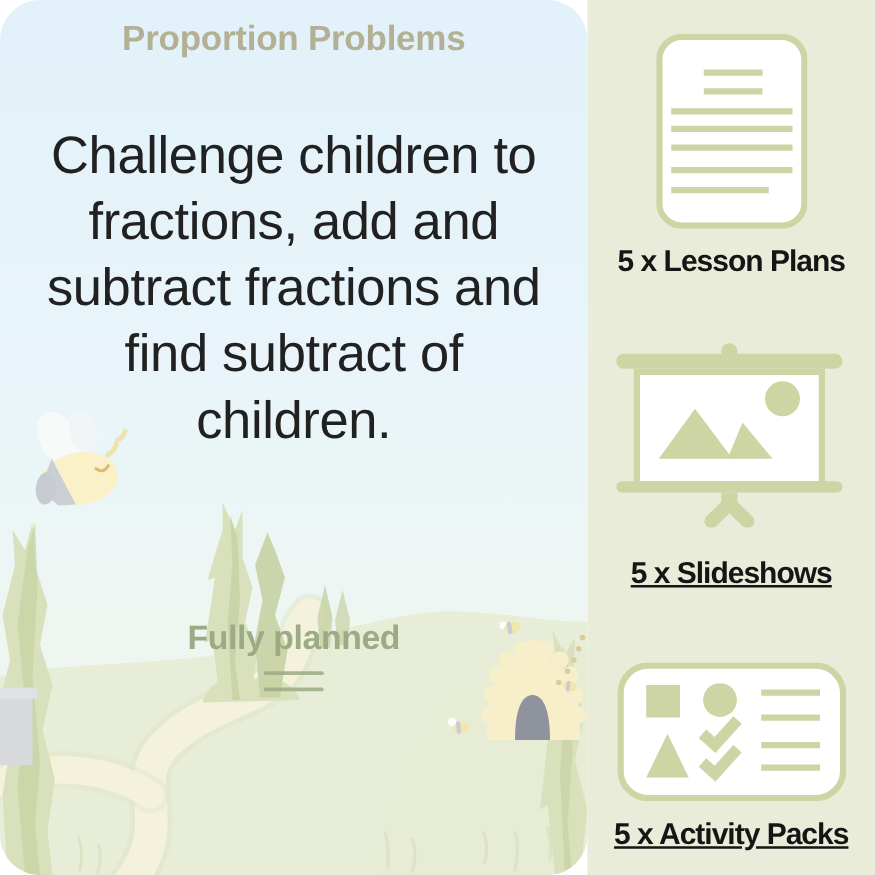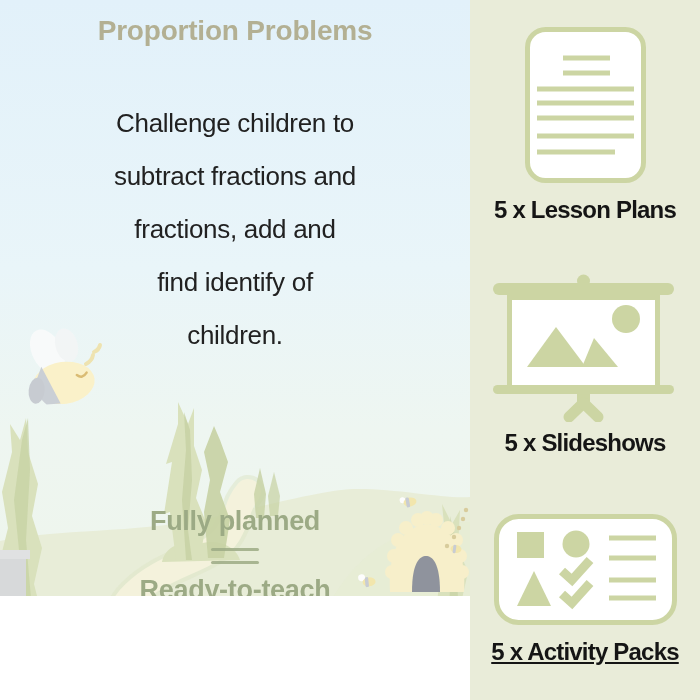--- a/index.html
+++ b/index.html
@@ -12,51 +12,52 @@
     --hive:#f7efca; --hive-door:#8f939d; --wall:#d7d9da;
     --bee-body:#fcf1c6; --bee-gray:#c8ccd3; --wing:#fafbfb;
   }
   *{box-sizing:border-box;margin:0;padding:0;}
   html,body{background:#fff;}
   body{width:700px;height:700px;font-family:"Liberation Sans",sans-serif;}
   .canvas{width:700px;height:700px;display:flex;overflow:hidden;position:relative;}
 
   
   .intro{
-    position:relative;width:470px;height:596px;flex:0 0 470px;
+    position:relative;width:470px;height:700px;flex:0 0 470px;
     background:linear-gradient(180deg,var(--sky-top) 0%,#e9f5f9 45%,#eef6f1 72%,var(--sky-bottom) 100%);
     overflow:hidden;
+    border-radius:32px;
   }
   .landscape{position:absolute;inset:0;z-index:0;pointer-events:none;}
   .intro-content{position:relative;z-index:1;text-align:center;}
   .page-title{
     padding-top:15px;font-size:28px;line-height:32px;font-weight:700;
     letter-spacing:-0.2px;color:var(--khaki);
   }
-  .description{margin-top:50px;font-size:26px;line-height:53px;color:var(--ink);letter-spacing:-0.3px;}
+  .description{margin-top:50px;font-size:42px;line-height:53px;color:var(--ink);letter-spacing:-0.3px;}
   .features{
-    position:absolute;left:0;right:0;top:505px;z-index:1;text-align:center;
+    position:absolute;left:0;right:0;top:494px;z-index:1;text-align:center;
     color:var(--sage);font-weight:700;font-size:27px;letter-spacing:-0.3px;
   }
   .feature{line-height:33px;}
   .feature-divider{width:48px;height:3px;border-radius:2px;background:var(--sage);opacity:.85;margin:10px auto;}
 
   
   .contents{
     width:230px;height:700px;flex:0 0 230px;background:var(--panel-bg);
     display:flex;flex-direction:column;align-items:center;
   }
   .product-label{
     font-size:24px;line-height:30px;font-weight:700;letter-spacing:-0.8px;
     color:var(--label-ink);white-space:nowrap;text-align:center;
   }
   .icon-doc{margin-top:27px;}
   .label-1{margin-top:12px;}
   .icon-slides{margin-top:47px;}
-  .label-2{margin-top:6px;}
+  .label-2{margin-top:22px;text-decoration:underline;}
   .icon-pack{margin-top:56px;}
   .label-3{margin-top:12px;text-decoration:underline;}
 </style>
 </head>
 <body>
 
 <div class="canvas">
 
   <div class="intro">
 
@@ -167,32 +168,31 @@
           <path d="M86,364 q6,-3 7,-9"></path>
           <path d="M94,352 q5,-2 6,-7"></path>
         </g>
       </g>
     </svg>
 
     <div class="intro-content">
       <div class="page-title">Proportion Problems</div>
       <div class="description">
         <div>Challenge children to</div>
+        <div>fractions, add and</div>
         <div>subtract fractions and</div>
-        <div>fractions, add and</div>
-        <div>find identify of</div>
+        <div>find subtract of</div>
         <div>children.</div>
       </div>
     </div>
 
     <div class="features">
       <div class="feature">Fully planned</div>
       <div class="feature-divider"></div>
       <div class="feature-divider"></div>
-      <div class="feature">Ready-to-teach</div>
     </div>
   </div>
 
   <div class="contents">
 
     <svg class="icon-doc" width="121" height="156" viewBox="0 0 121 156" aria-hidden="true">
       <rect x="2.5" y="2.5" width="116" height="151" rx="18" fill="#ffffff" stroke="var(--olive)" stroke-width="5"></rect>
       <g stroke="var(--olive)" stroke-width="5">
         <line x1="38" y1="31" x2="85" y2="31"></line>
         <line x1="38" y1="46" x2="85" y2="46"></line>

